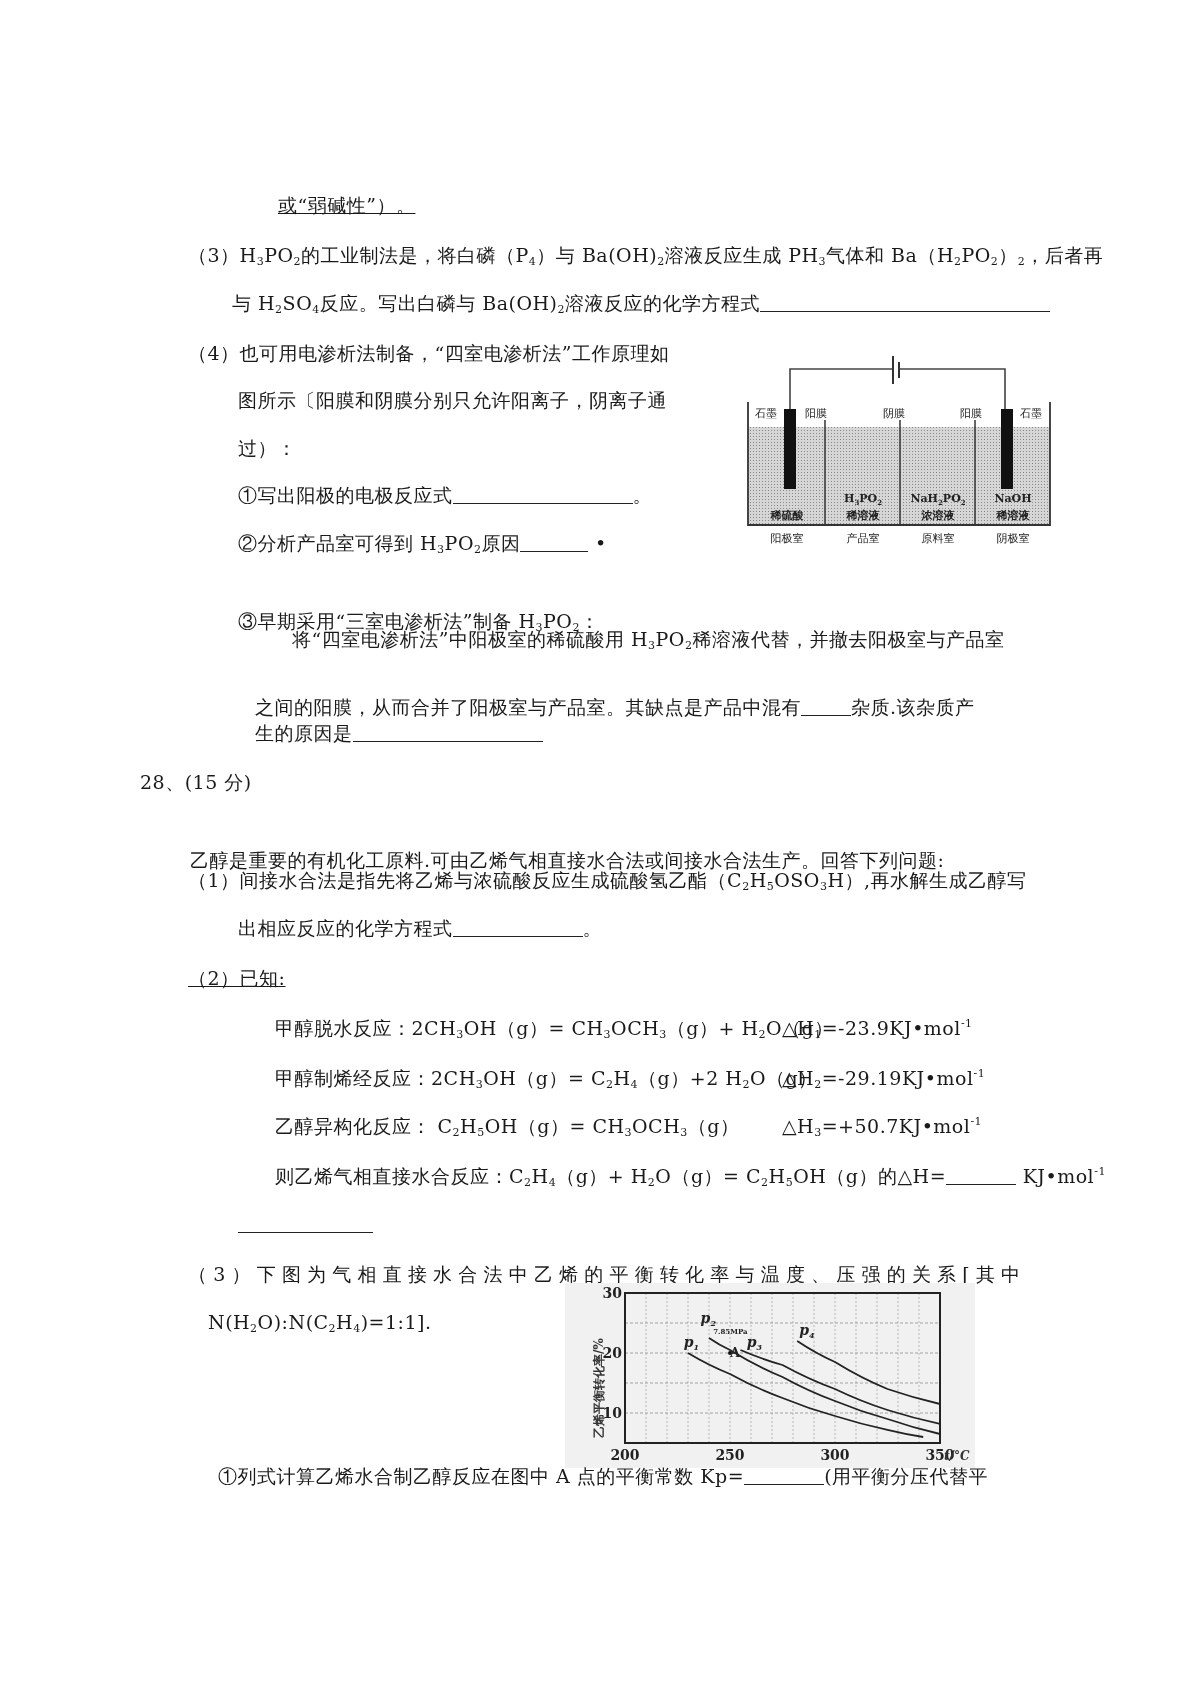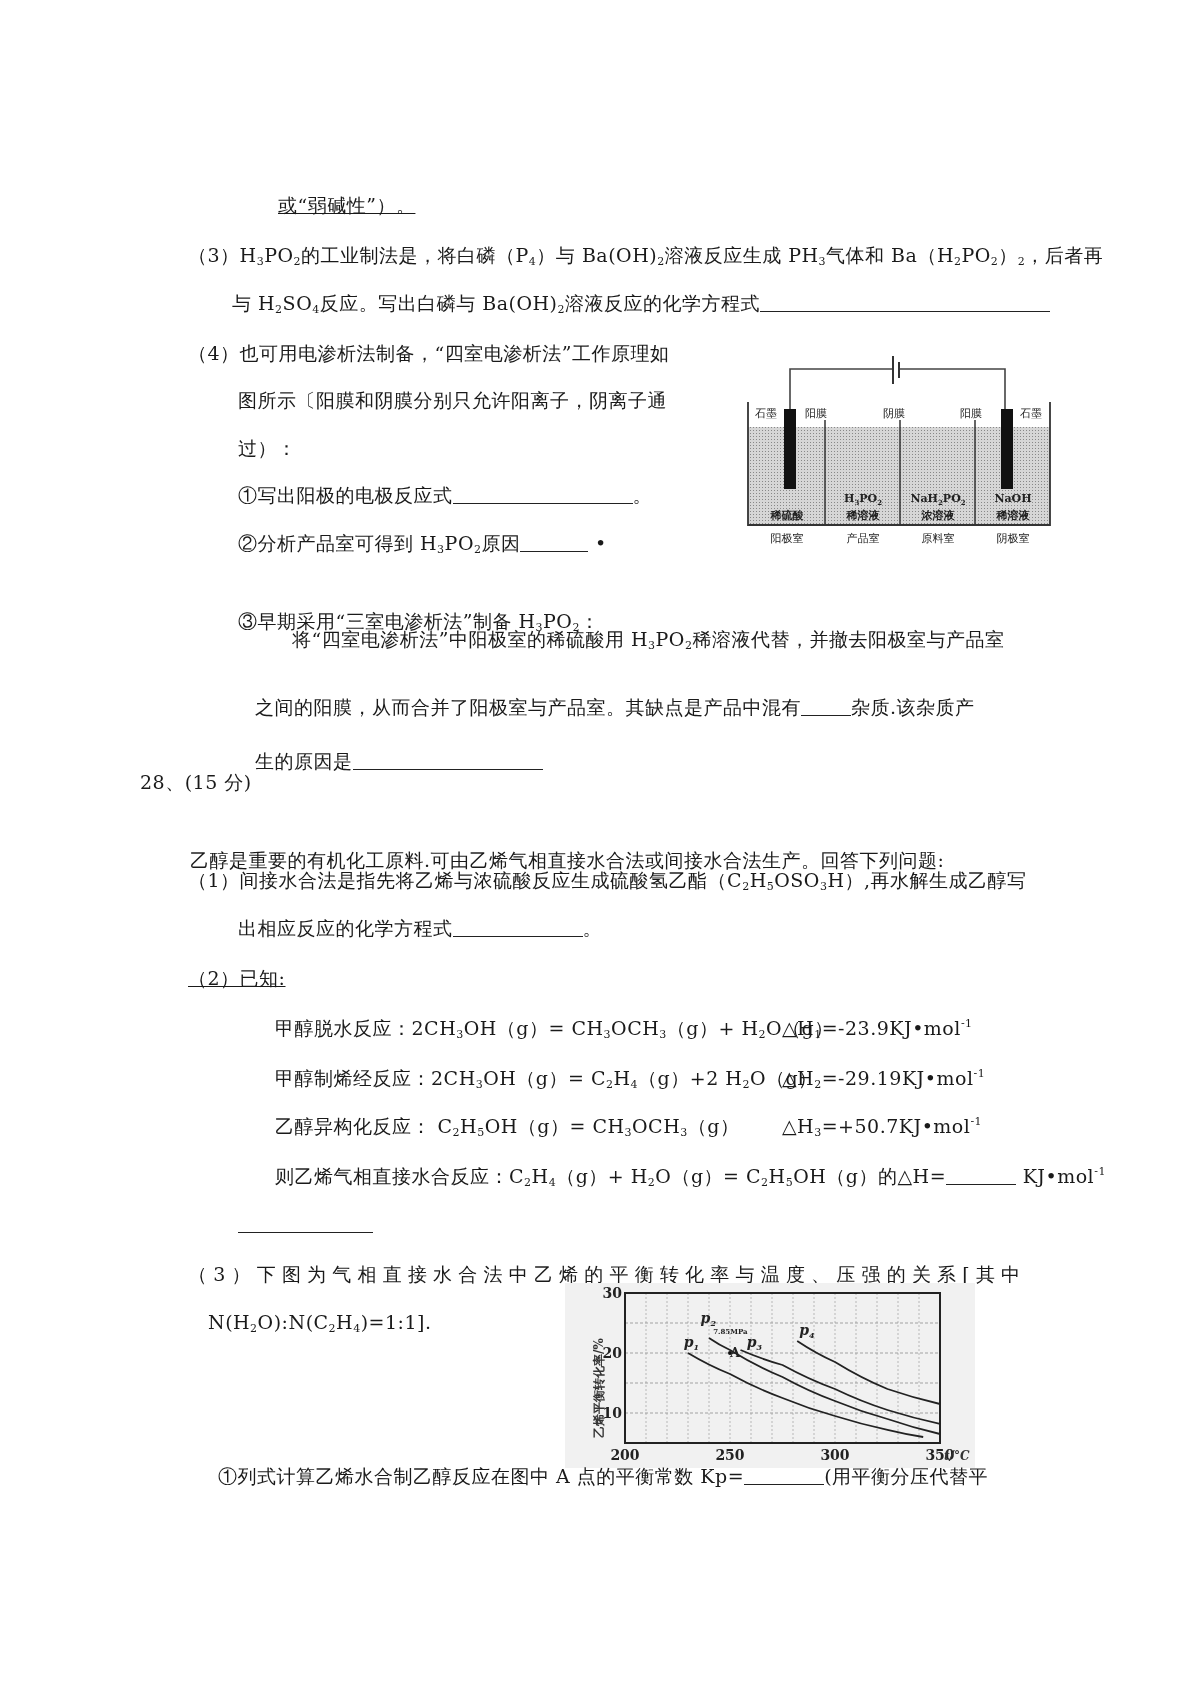--- a/index.html
+++ b/index.html
@@ -37,21 +37,21 @@
 </div>
 <div class="line" style="left:238px; top:609px;">
   <span>③早期采用“三室电渗析法”制备 H</span><sub>3</sub><span>PO</span><sub>2</sub><span>：</span>
 </div>
 <div class="line" style="left:292px; top:627px;">
   <span>将“四室电渗析法”中阳极室的稀硫酸用 H</span><sub>3</sub><span>PO</span><sub>2</sub><span>稀溶液代替，并撤去阳极室与产品室</span>
 </div>
 <div class="line" style="left:255px; top:675px;margin-top:20px;">
   <span>之间的阳膜，从而合并了阳极室与产品室。其缺点是产品中混有</span><span class="blank" style="width:50px;"></span><span>杂质.该杂质产</span>
 </div>
-<div class="line" style="left:255px; top:749px;">
+<div class="line" style="left:255px; top:722px;font-family:Liberation Serif, serif;">
   <span>生的原因是</span><span class="blank" style="width:190px;"></span>
 </div>
 
 <div class="diagram">
   <svg width="345" height="200" viewBox="0 0 345 200">
     <defs>
       <pattern id="dots" width="3" height="3" patternUnits="userSpaceOnUse">
         <rect width="3" height="3" fill="#d6d6d6"></rect>
         <rect width="1" height="1" fill="#888"></rect>
       </pattern>

